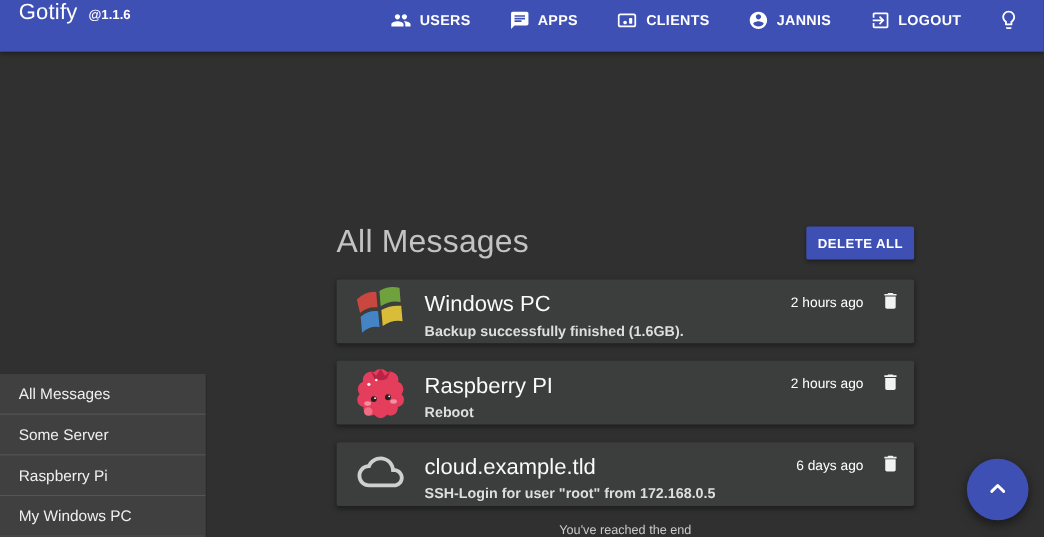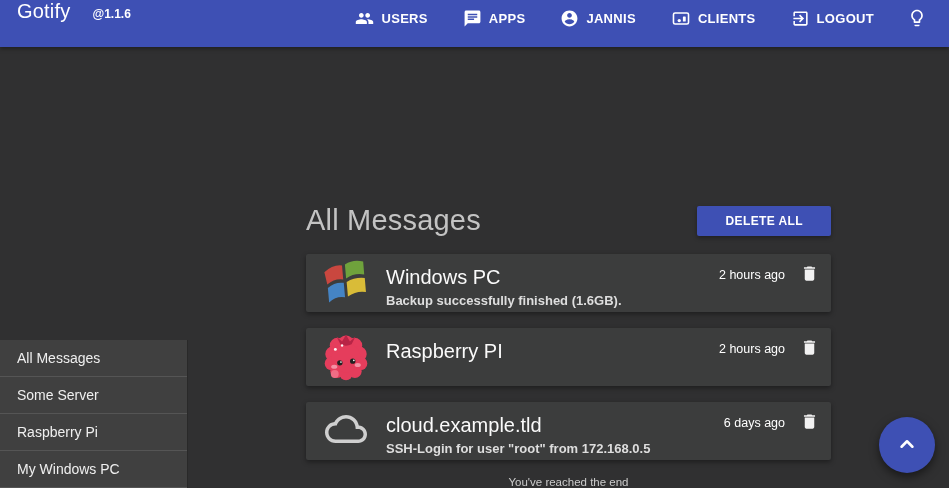--- a/index.html
+++ b/index.html
@@ -15,21 +15,21 @@
   .navbar {
     height: 47px; flex: 0 0 47px;
     background: var(--accent, #3e50b4);
     display: flex; align-items: flex-start;
     padding: 0 14px 0 17px;
     box-shadow: 0 2px 4px rgba(0,0,0,0.35);
     position: relative; z-index: 5;
   }
   .brand { display: flex; align-items: baseline; }
   .brand-title { font-size: 20px; font-weight: 500; color: #fff; letter-spacing: .2px; }
-  .brand-version { font-size: 12px; font-weight: 700; margin-left: 22px; color: #fff; }
+  .brand-version { font-size: 12px; font-weight: 700; margin-left: 10px; color: #fff; }
   .nav-spacer { flex: 1; }
   .nav-actions { display: flex; align-items: center; gap: 15px; }
   .nav-btn {
     background: transparent; border: 0; color: #fff; cursor: pointer;
     display: flex; align-items: center; gap: 7px;
     font-family: inherit; font-size: 13px; font-weight: 700; letter-spacing: .3px;
     padding: 8px 10px; border-radius: 2px;
   }
   .nav-btn svg { display: block; }
   .icon-btn { padding: 8px; }
@@ -51,21 +51,21 @@
 
   .main { flex: 1; position: relative; overflow: hidden; }
   .content { width: 525px; margin: 0 auto; padding-top: 25px; }
 
   .title-row { display: flex; align-items: center; margin-bottom: 17px; }
   .page-title { font-size: 29px; font-weight: 400; color: #c3c3c3; letter-spacing: .2px; }
   .title-spacer { flex: 1; }
   .delete-all-btn {
     background: var(--accent, #3e50b4); color: #fff; border: 0; cursor: pointer;
     font-family: inherit; font-size: 12px; font-weight: 700; letter-spacing: .4px;
-    padding: 8px 28px; border-radius: 2px;
+    padding: 8px 10px; border-radius: 2px;
     box-shadow: 0 2px 4px rgba(0,0,0,0.35);
   }
 
   
   .card {
     background: var(--card-bg, #3c3d3d);
     border-radius: 2px;
     height: 58px; margin-bottom: 16px;
     display: flex; align-items: center;
     box-shadow: 0 2px 5px rgba(0,0,0,0.40);
@@ -118,36 +118,36 @@
         <span>
           <svg width="19" height="19" viewBox="0 0 24 24" fill="#fff">
               <path d="M20 2H4c-1.1 0-1.99.9-1.99 2L2 22l4-4h14c1.1 0 2-.9 2-2V4c0-1.1-.9-2-2-2zM6 9h12v2H6V9zm8 5H6v-2h8v2zm4-6H6V6h12v2z"></path>
             </svg>
         </span>
         <span>APPS</span>
       </button>
 
       <button class="nav-btn">
         <span>
-          <svg width="19" height="19" viewBox="0 0 24 24" fill="#fff">
-              <path d="M12 2C6.48 2 2 6.48 2 12s4.48 10 10 10 10-4.48 10-10S17.52 2 12 2zm0 3c1.66 0 3 1.34 3 3s-1.34 3-3 3-3-1.34-3-3 1.34-3 3-3zm0 14.2c-2.5 0-4.71-1.28-6-3.22.03-1.99 4-3.08 6-3.08 1.99 0 5.97 1.09 6 3.08-1.29 1.94-3.5 3.22-6 3.22z"></path>
-            </svg>
-        </span>
-        <span>JANNIS</span>
-      </button>
-
-      <button class="nav-btn">
-        <span>
           <svg width="20" height="19" viewBox="0 0 24 24">
             <rect x="2.5" y="5" width="19" height="14" rx="2" fill="none" stroke="#fff" stroke-width="2"></rect>
             <circle cx="9.8" cy="14.6" r="2.1" fill="#fff"></circle>
             <rect x="14.4" y="9.4" width="3.6" height="6.4" rx="0.8" fill="#fff"></rect>
           </svg>
         </span>
         <span>CLIENTS</span>
+      </button>
+
+      <button class="nav-btn">
+        <span>
+          <svg width="19" height="19" viewBox="0 0 24 24" fill="#fff">
+              <path d="M12 2C6.48 2 2 6.48 2 12s4.48 10 10 10 10-4.48 10-10S17.52 2 12 2zm0 3c1.66 0 3 1.34 3 3s-1.34 3-3 3-3-1.34-3-3 1.34-3 3-3zm0 14.2c-2.5 0-4.71-1.28-6-3.22.03-1.99 4-3.08 6-3.08 1.99 0 5.97 1.09 6 3.08-1.29 1.94-3.5 3.22-6 3.22z"></path>
+            </svg>
+        </span>
+        <span>JANNIS</span>
       </button>
 
       <button class="nav-btn">
         <span>
           <svg width="19" height="19" viewBox="0 0 24 24" fill="#fff">
               <path d="M10.09 15.59L11.5 17l5-5-5-5-1.41 1.41L12.67 11H3v2h9.67l-2.58 2.59zM19 3H5c-1.11 0-2 .9-2 2v4h2V5h14v14H5v-4H3v4c0 1.1.89 2 2 2h14c1.1 0 2-.9 2-2V5c0-1.1-.9-2-2-2z"></path>
             </svg>
         </span>
         <span>LOGOUT</span>
       </button>
@@ -257,20 +257,21 @@
               <div class="card-title">Raspberry PI</div>
               <div class="card-time">2 hours ago</div>
               <button class="trash-btn">
                 <span>
                   <svg width="19" height="19" viewBox="0 0 24 24" fill="#f2f2f2">
                       <path d="M6 19c0 1.1.9 2 2 2h8c1.1 0 2-.9 2-2V7H6v12zM19 4h-3.5l-1-1h-5l-1 1H5v2h14V4z"></path>
                     </svg>
                 </span>
               </button>
             </div>
+            <div class="card-text">Reboot</div>
           </div>
         </section>
 
         <section class="card">
           <div class="card-icon-box">
             <span>
               <svg width="52" height="42" viewBox="0 0 24 24" fill="#cfcfcf">
                   <path d="M19.35 10.04C18.67 6.59 15.64 4 12 4 9.11 4 6.6 5.64 5.35 8.04 2.34 8.36 0 10.91 0 14c0 3.31 2.69 6 6 6h13c2.76 0 5-2.24 5-5 0-2.64-2.05-4.78-4.65-4.96zM19 18H6c-2.21 0-4-1.79-4-4s1.79-4 4-4h.71C7.37 7.69 9.48 6 12 6c3.04 0 5.5 2.46 5.5 5.5v.5H19c1.66 0 3 1.34 3 3s-1.34 3-3 3z"></path>
                 </svg>
             </span>

